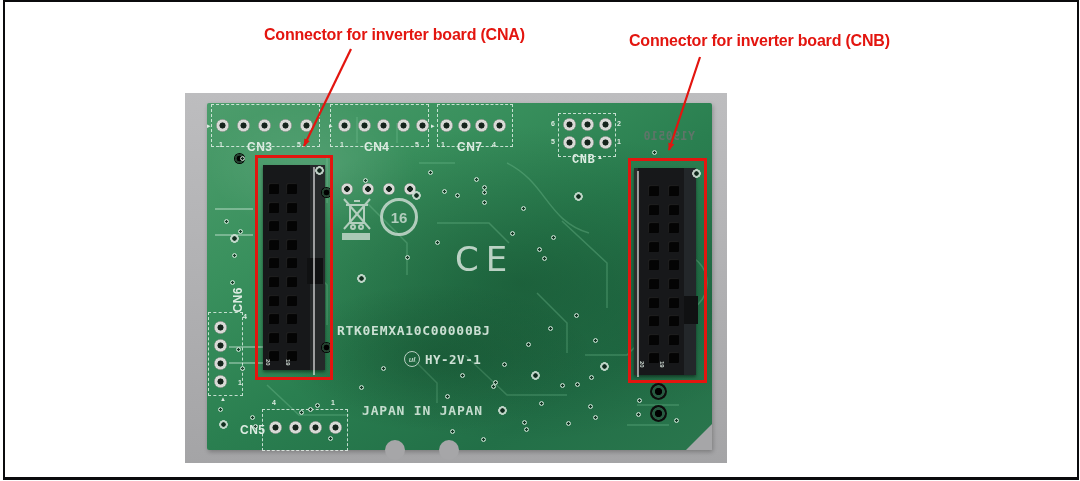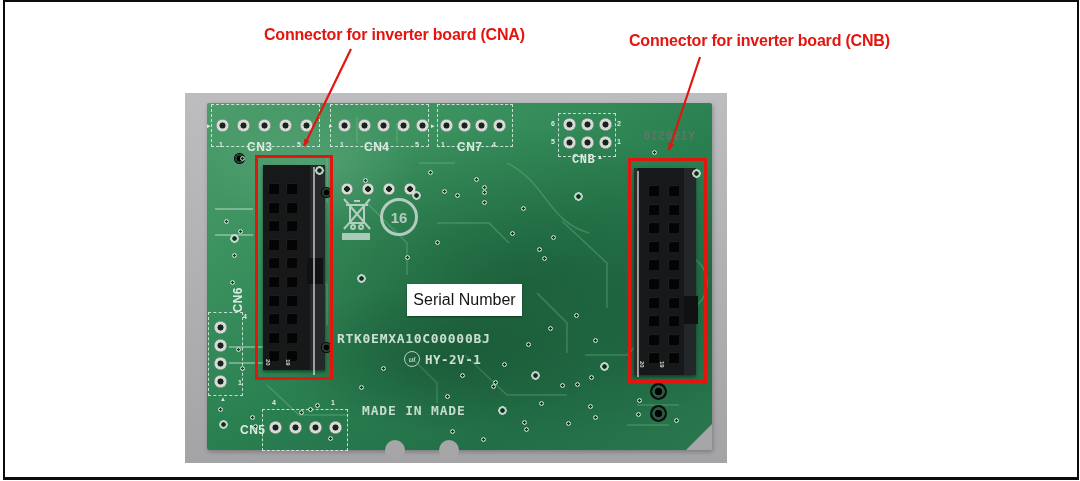--- a/index.html
+++ b/index.html
@@ -175,32 +175,30 @@
           <line x1="2" y1="2" x2="28" y2="32"></line>
             <line x1="28" y1="2" x2="2" y2="32"></line>
         </g>
       </svg>
       <div class="weeebar" style="left:135px;top:130px;"></div>
 
       <div class="rohs" style="left:173px;top:95px;">
           <span>16</span>
         </div>
 
-
-      <div class="sticker" style="left:200px;top:181px;width:115px;height:32px;">
-        <span>Serial Number</span>
-      </div>
-
-      <div class="partnum" style="left:130px;top:228px;">RTK0EMXA10C00000BJ</div>
+      <div class="cemark" style="left:248px;top:136px;">CE</div>
+
+
+      <div class="partnum" style="left:130px;top:220px;">RTK0EMXA10C00000BJ</div>
       <div class="ulmark" style="left:197px;top:248px;">
           <span>ul</span>
         </div>
       <div class="modtxt" style="left:218px;top:249px;">HY-2V-1</div>
 
-      <div class="madein" style="left:155px;top:300px;">MADE IN MADE</div>
+      <div class="madein" style="left:155px;top:300px;">JAPAN IN JAPAN</div>
 
       <div class="dashbox" style="left:55px;top:306px;width:84px;height:40px;"></div>
       <div class="padrow" style="left:62px;top:318px;gap:7px;">
           <i class="pad"></i>
           <i class="pad"></i>
           <i class="pad"></i>
           <i class="pad"></i>
         </div>
       <span class="reftxt" style="left:33px;top:320px;">CN5</span>
       <span class="pinnum" style="left:65px;top:296px;">4</span>

